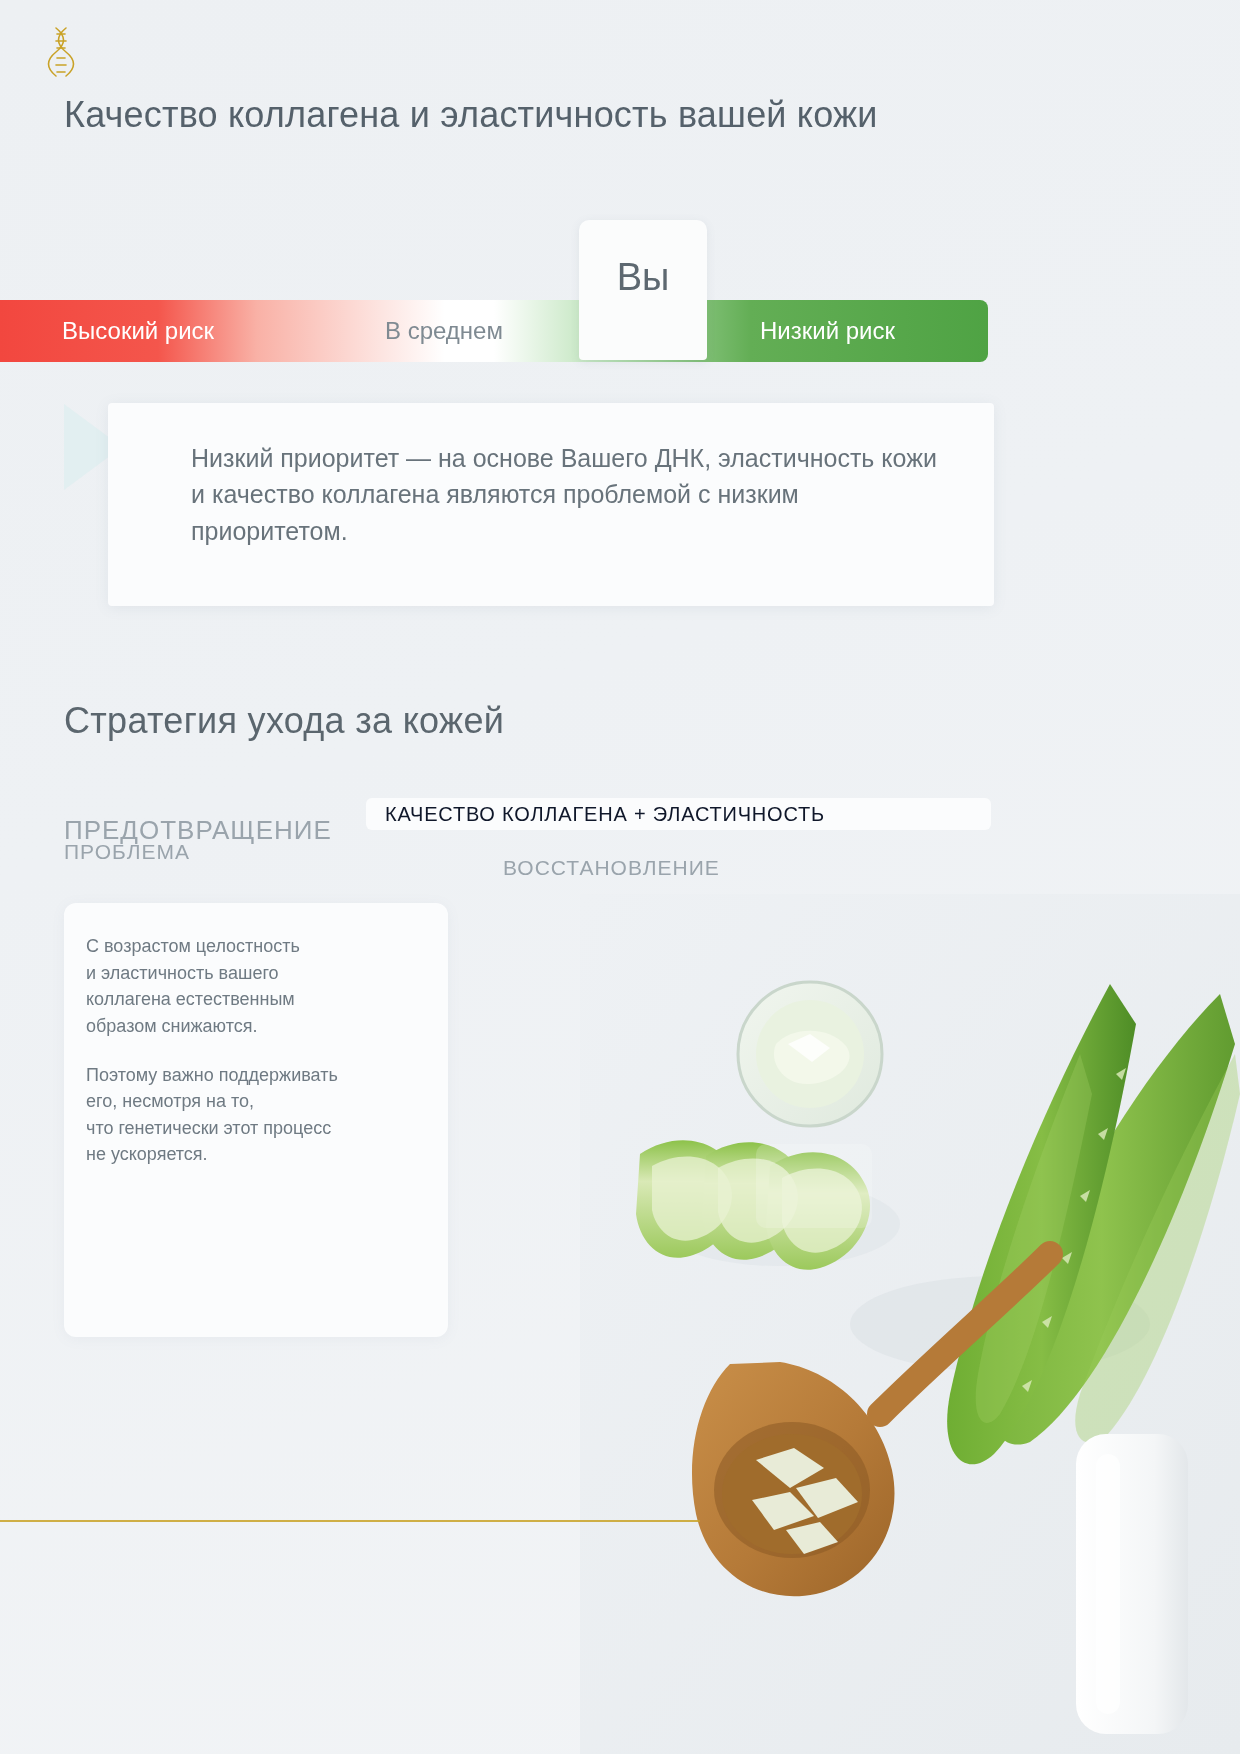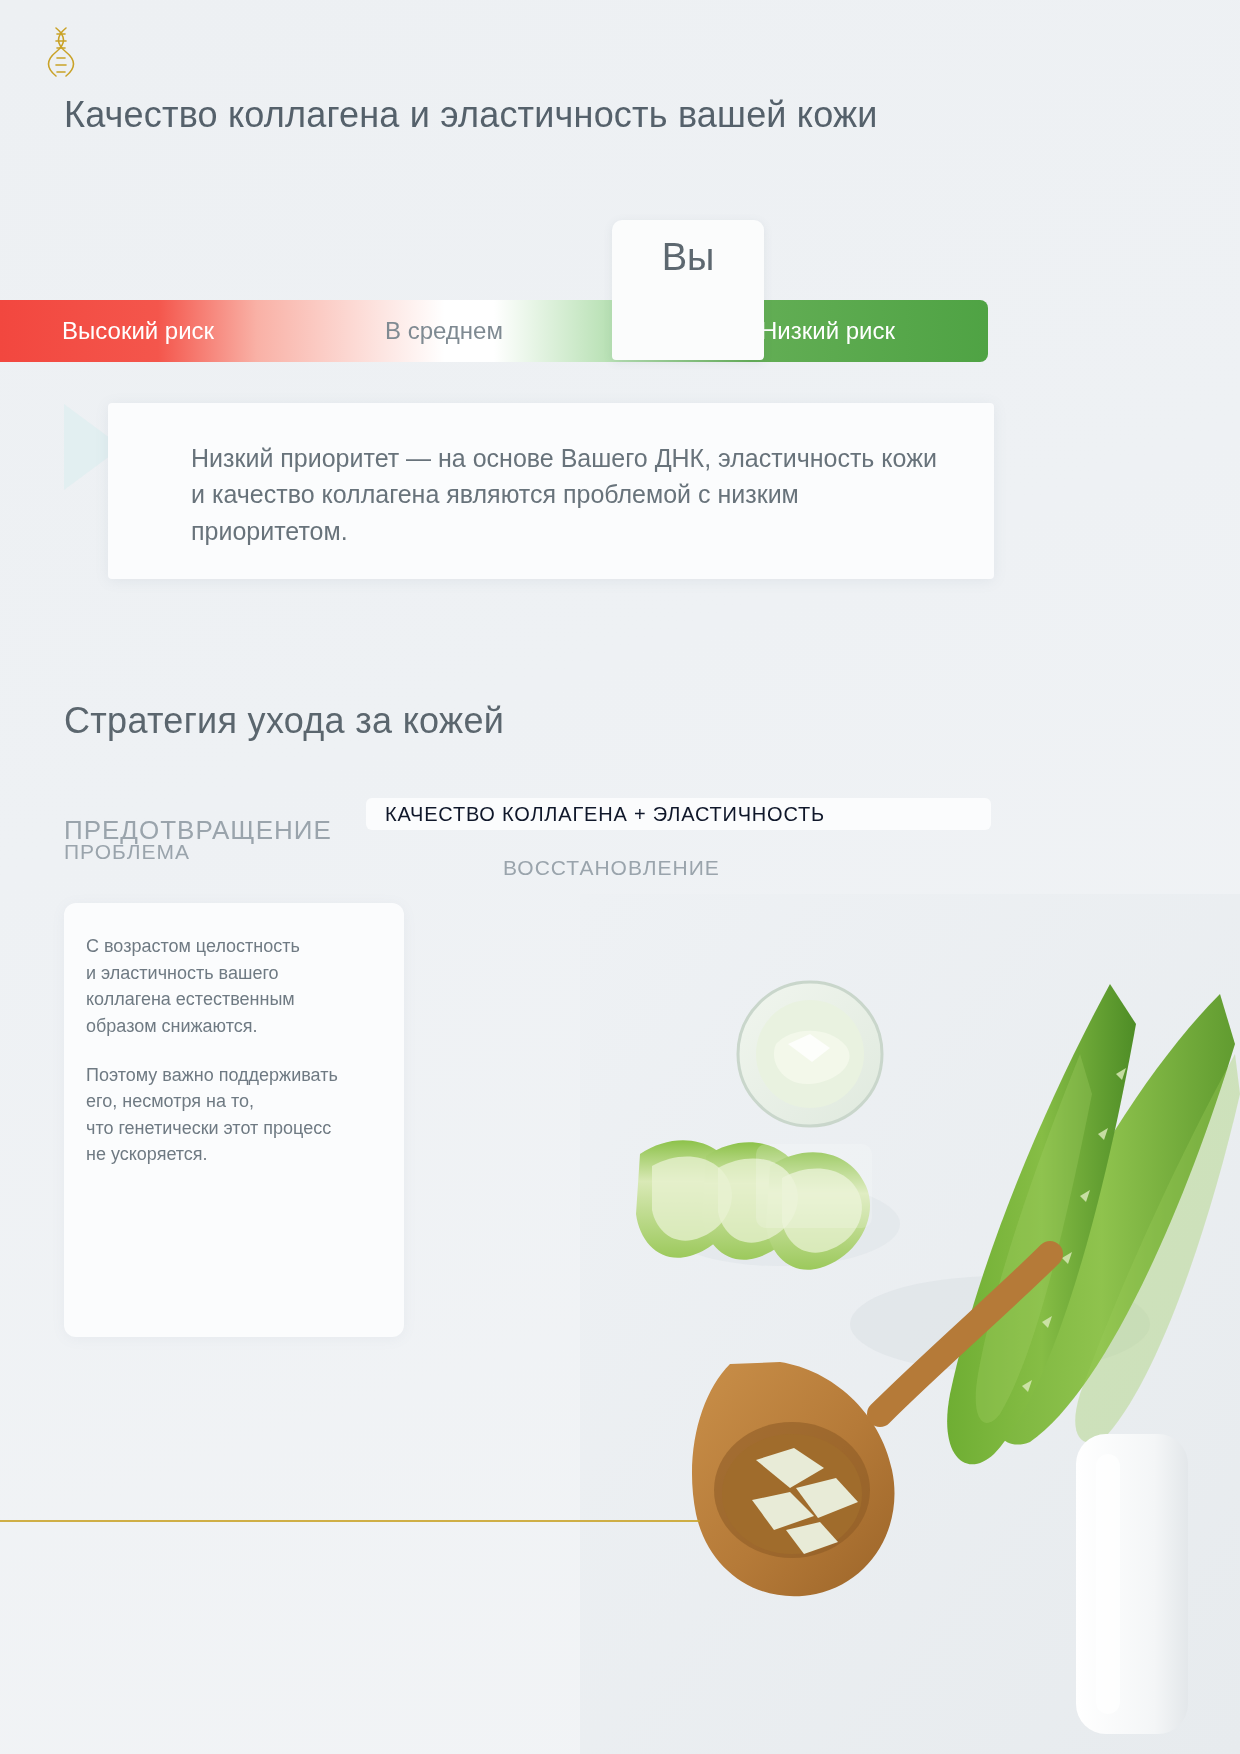--- a/index.html
+++ b/index.html
@@ -82,45 +82,45 @@
     font-weight: 400;
     color: #ffffff;
     white-space: nowrap;
   }
   .scale-label.high { left: 62px; }
   .scale-label.mid  { left: 385px; color: #7f8a92; }
   .scale-label.low  { left: 760px; }
 
   .you-marker {
     position: absolute;
-    left: 612px;
+    left: 579px;
     top: -80px;
-    width: 152px;
+    width: 128px;
     height: 140px;
     background: #fbfcfc;
     border-radius: 10px 10px 4px 4px;
     box-shadow: 0 2px 10px rgba(90,110,130,0.10);
     display: flex;
     align-items: flex-start;
     justify-content: center;
-    padding-top: 16px;
+    padding-top: 36px;
   }
   .you-marker span {
     font-size: 38px;
     font-weight: 300;
     color: #5d6870;
   }
 
   
   .callout {
     position: absolute;
     left: 108px;
     top: 403px;
     width: 886px;
-    height: 176px;
+    height: 203px;
     background: #fbfcfd;
     border-radius: 4px;
     box-shadow: 0 2px 14px rgba(110,130,150,0.10);
     text-decoration: underline;
   }
   .callout-text {
     position: absolute;
     left: 83px;
     top: 37px;
     right: 40px;
@@ -195,21 +195,21 @@
     font-size: 21px;
     font-weight: 300;
     color: #9aa4ac;
     letter-spacing: 1px;
   }
 
   .text-card {
     position: absolute;
     left: 64px;
     top: 903px;
-    width: 340px;
+    width: 384px;
     height: 434px;
     background: #fbfcfd;
     border-radius: 12px;
     box-shadow: 0 2px 14px rgba(110,130,150,0.07);
     padding: 30px 26px 0 22px;
   }
   .text-card p {
     font-size: 18px;
     line-height: 1.48;
     font-weight: 300;

